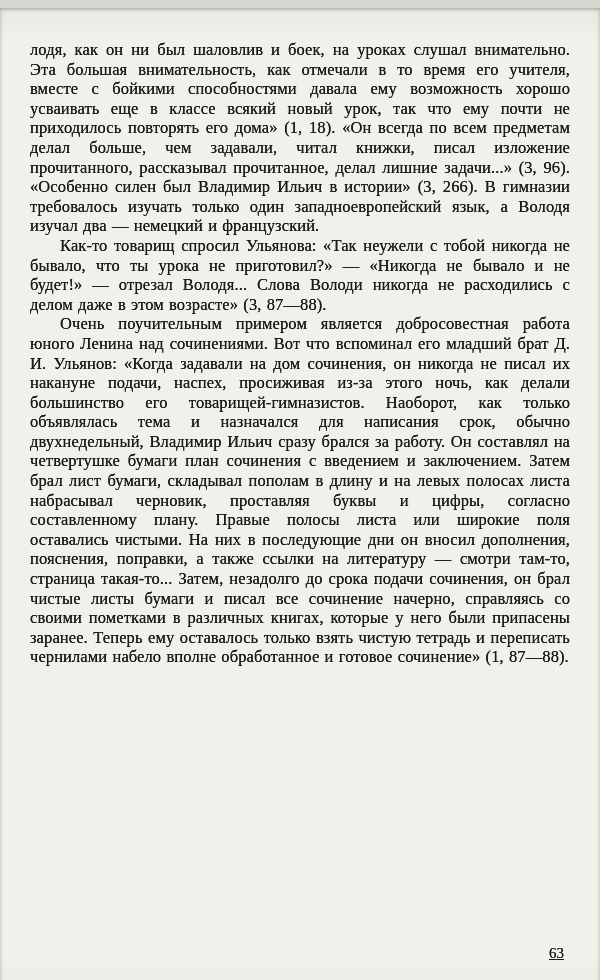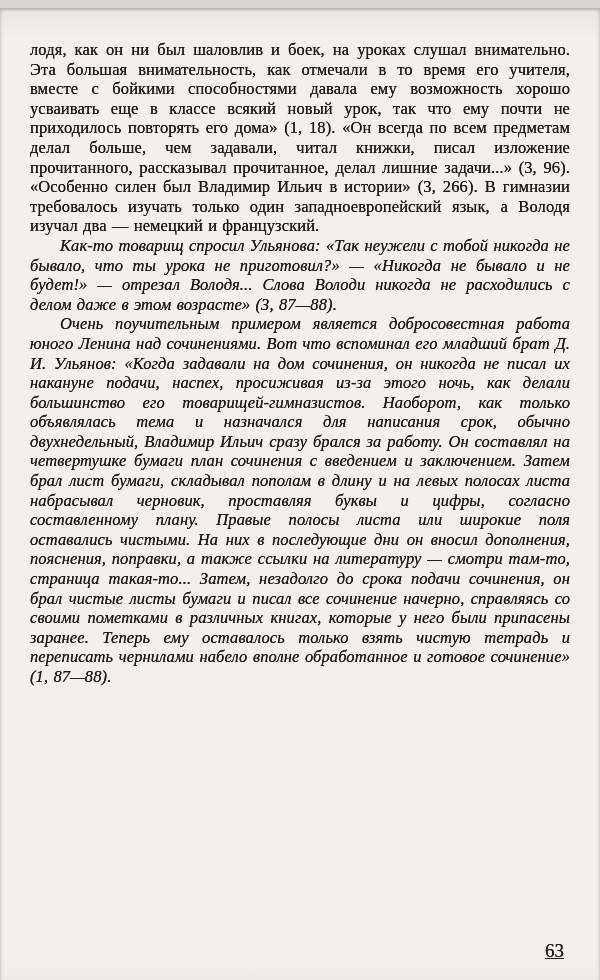--- a/index.html
+++ b/index.html
@@ -32,27 +32,26 @@
     line-height: 19.6px;
     text-align: justify;
     letter-spacing: 0.1px;
     word-spacing: 1px;
     hyphens: auto;
     -webkit-hyphens: auto;
     text-shadow: 0 0 0.45px currentColor;
   }
   .text-block p.indent {
     text-indent: 30px;
-    font-style: italic;
   }
   .page-number {
     position: absolute;
     right: 36px;
     bottom: 26px;
-    font-size: 19px;
+    font-size: 15px;
     text-shadow: 0 0 0.45px currentColor;
     text-decoration: underline;
   }
 </style>
 </head>
 <body>
 
 <div class="scan-page">
   <div class="text-block">
     <p>лодя, как он ни был шаловлив и боек, на уроках слушал внимательно. Эта большая внимательность, как отмечали в то время его учителя, вместе с бойкими способностями давала ему возможность хорошо усваивать еще в классе всякий новый урок, так что ему почти не приходилось повторять его дома» (1, 18). «Он всегда по всем предметам делал больше, чем задавали, читал книжки, писал изложение прочитанного, рассказывал прочитанное, делал лишние задачи...» (3, 96). «Особенно силен был Владимир Ильич в истории» (3, 266). В гимназии требовалось изучать только один западноевропейский язык, а Володя изучал два — немецкий и французский.</p>

